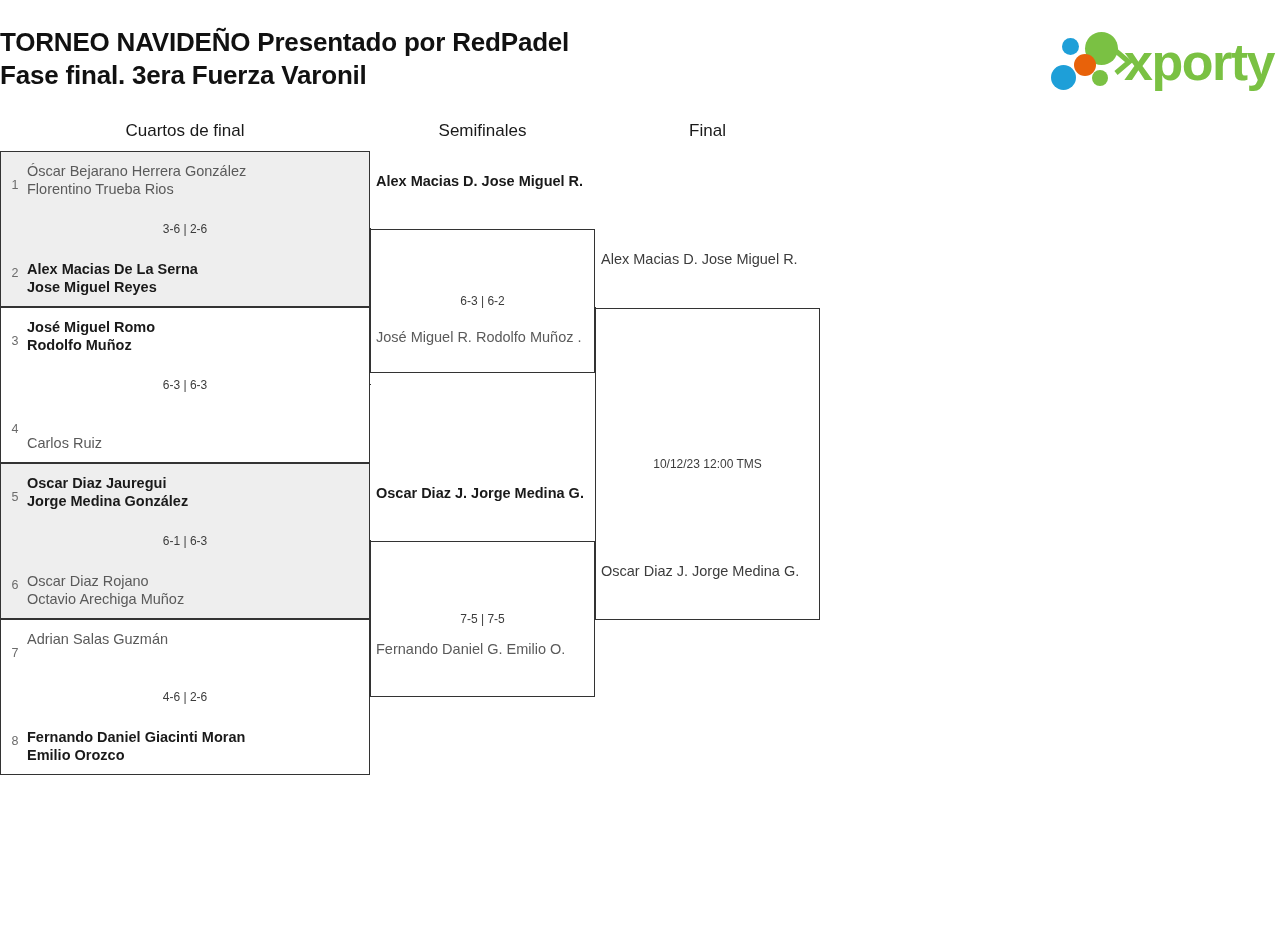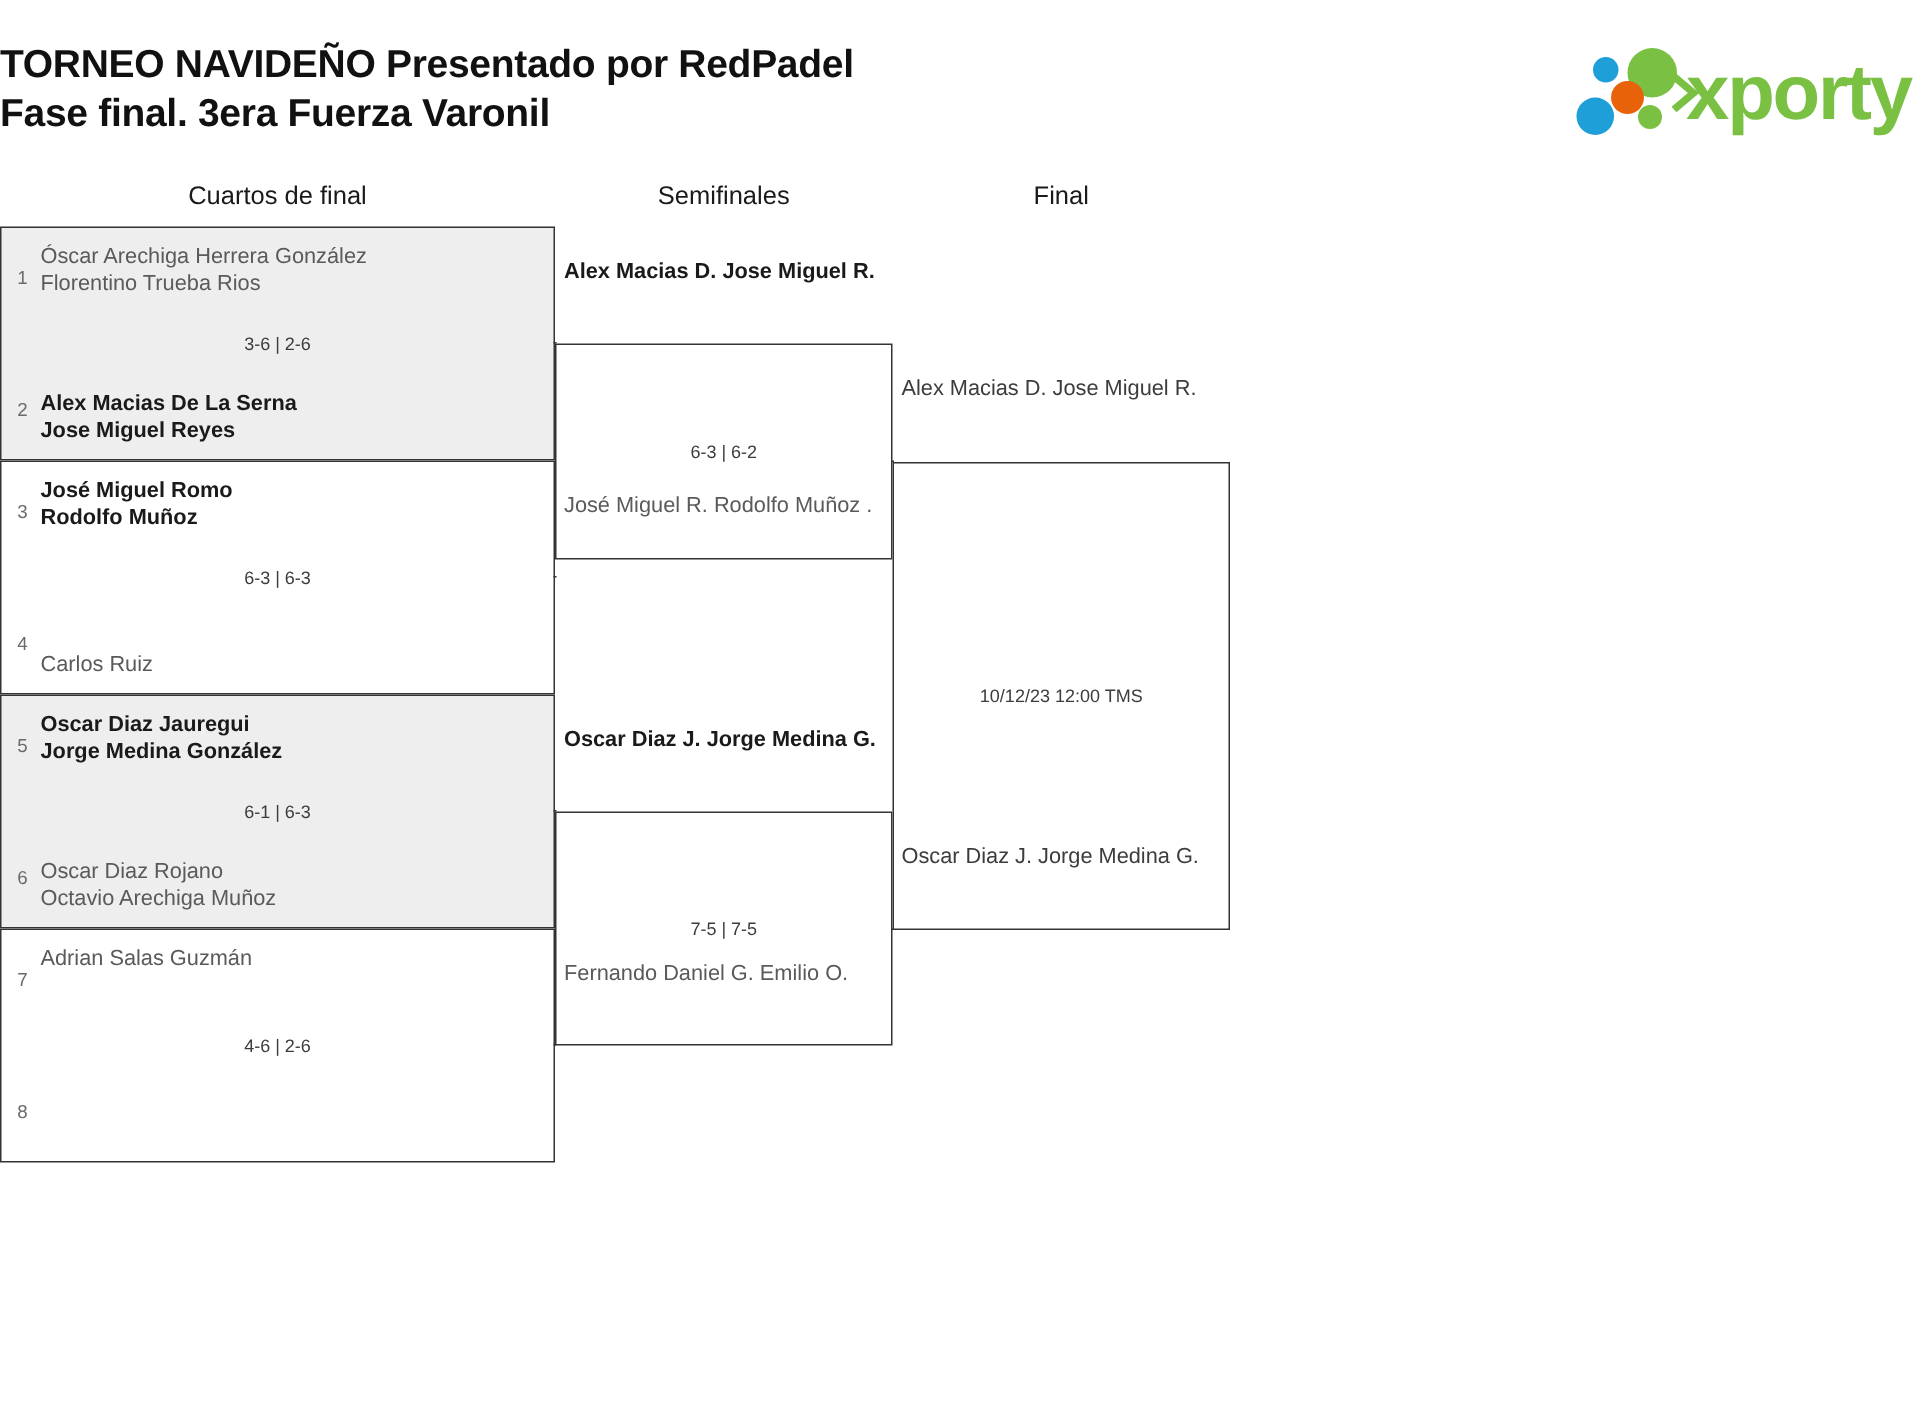--- a/index.html
+++ b/index.html
@@ -202,21 +202,21 @@
     </div>
   </div>
 
   <div class="round-head rh-qf">Cuartos de final</div>
   <div class="round-head rh-sf">Semifinales</div>
   <div class="round-head rh-f">Final</div>
 
   <div class="match qf qf1 shaded">
     <span class="seed" style="top:26px;transform:none;">1</span>
     <div class="team top loser">
-      <span class="pname">Óscar Arechiga Herrera González</span>
+      <span class="pname">Óscar Bejarano Herrera González</span>
       <span class="pname">Florentino Trueba Rios</span>
     </div>
     <div class="score">3-6 | 2-6</div>
     <span class="seed" style="top:auto;bottom:26px;transform:none;">2</span>
     <div class="team bottom winner">
       <span class="pname">Alex Macias De La Serna</span>
       <span class="pname">Jose Miguel Reyes</span>
     </div>
   </div>
 
@@ -247,20 +247,24 @@
     </div>
   </div>
 
   <div class="match qf qf4">
     <span class="seed" style="top:26px;transform:none;">7</span>
     <div class="team top loser">
       <span class="pname">Adrian Salas Guzmán</span>
     </div>
     <div class="score">4-6 | 2-6</div>
     <span class="seed" style="top:auto;bottom:26px;transform:none;">8</span>
+    <div class="team bottom winner">
+      <span class="pname">Fernando Daniel Giacinti Moran</span>
+      <span class="pname">Emilio Orozco</span>
+    </div>
   </div>
 
   <div class="match sf sf1">
     <div class="score">6-3 | 6-2</div>
   </div>
   <div class="match sf sf2">
     <div class="score">7-5 | 7-5</div>
   </div>
 
   <div class="floating-team winner" style="left:376px; top:148px;">

